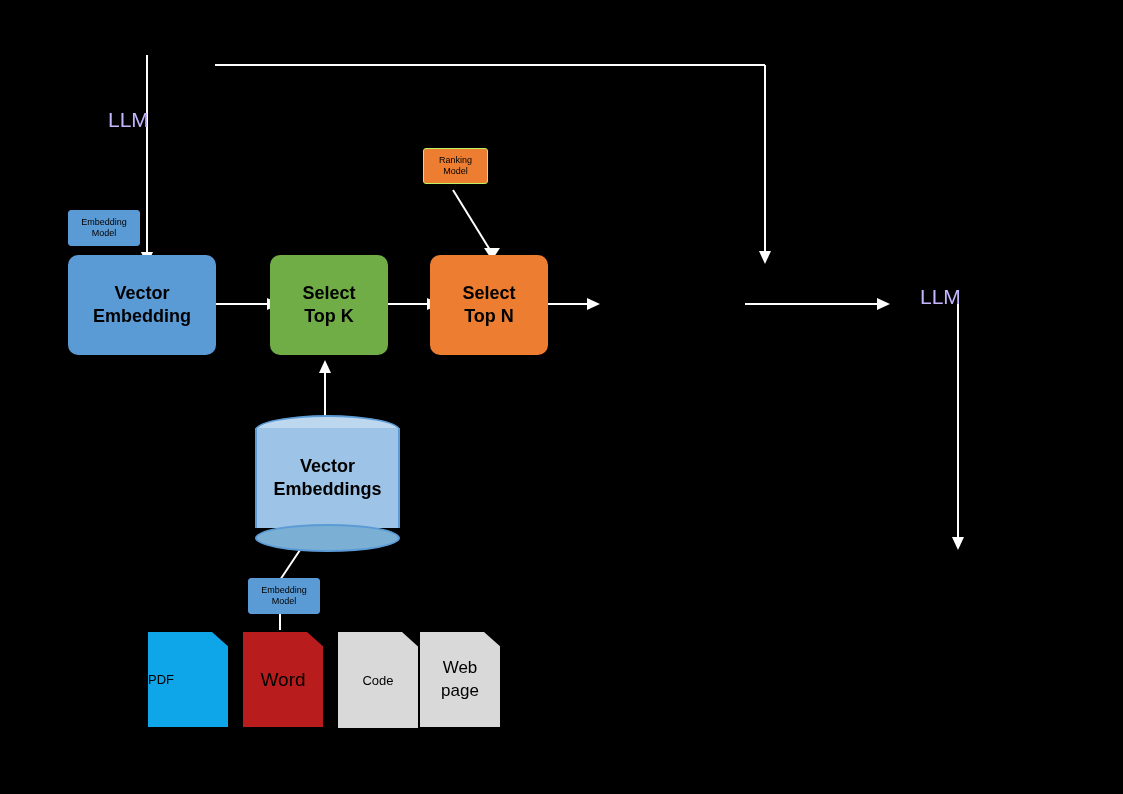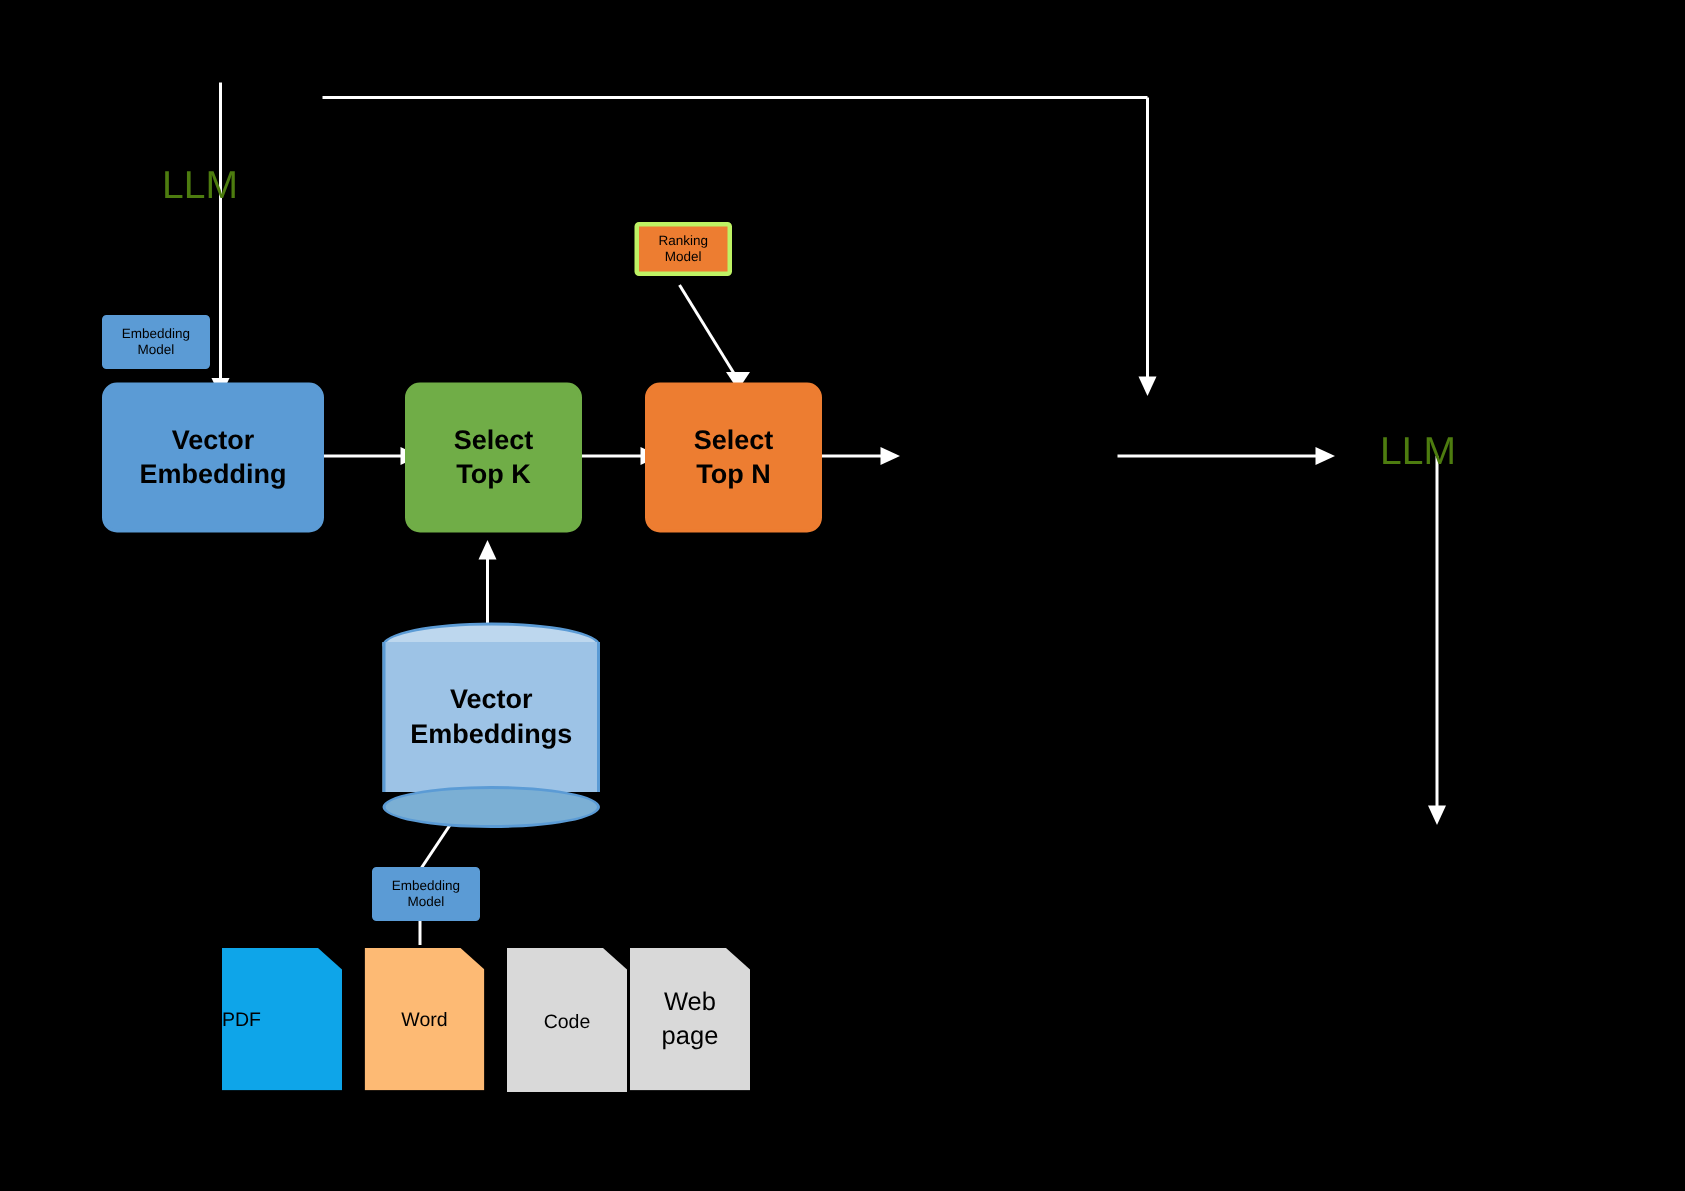--- a/index.html
+++ b/index.html
@@ -67,28 +67,28 @@
       align-items: center;
       justify-content: center;
       text-align: center;
       font-size: 9px;
       color: #000;
       line-height: 1.2;
     }
 
     .small-box-orange {
       background: #ed7d31;
-      border: 3px solid #bef264;
+      border: 1px solid #bef264;
     }
 
     
     .llm-label {
       position: absolute;
-      color: #4d7c0f;
-      font-size: 26px;
+      color: #c4b5fd;
+      font-size: 21px;
       font-weight: normal;
     }
 
     
     .arrows-svg {
       position: absolute;
       top: 0; left: 0;
       width: 1123px;
       height: 794px;
       pointer-events: none;
@@ -189,22 +189,22 @@
   </div>
 
   <div style="position:absolute; left: 148px; top: 632px; width: 80px; height: 95px;
               background: #0ea5e9; display: flex; align-items: center; justify-content: flex-start;
               font-size: 13px; color: #000;
               clip-path: polygon(0 0, 80% 0, 100% 15%, 100% 100%, 0 100%);">
     <span>PDF</span>
   </div>
 
   <div style="position:absolute; left: 243px; top: 632px; width: 80px; height: 95px;
-              background: #fdba74; display: flex; align-items: center; justify-content: center;
-              font-size: 13px; color: #000;
+              background: #b91c1c; display: flex; align-items: center; justify-content: center;
+              font-size: 19px; color: #000;
               clip-path: polygon(0 0, 80% 0, 100% 15%, 100% 100%, 0 100%);">
     <span>Word</span>
   </div>
 
   <div style="position:absolute; left: 338px; top: 632px; width: 80px; height: 96px;
               background: #d9d9d9; display: flex; align-items: center; justify-content: center;
               font-size: 13px; color: #000;
               clip-path: polygon(0 0, 80% 0, 100% 15%, 100% 100%, 0 100%);">
     <span>Code</span>
   </div>

